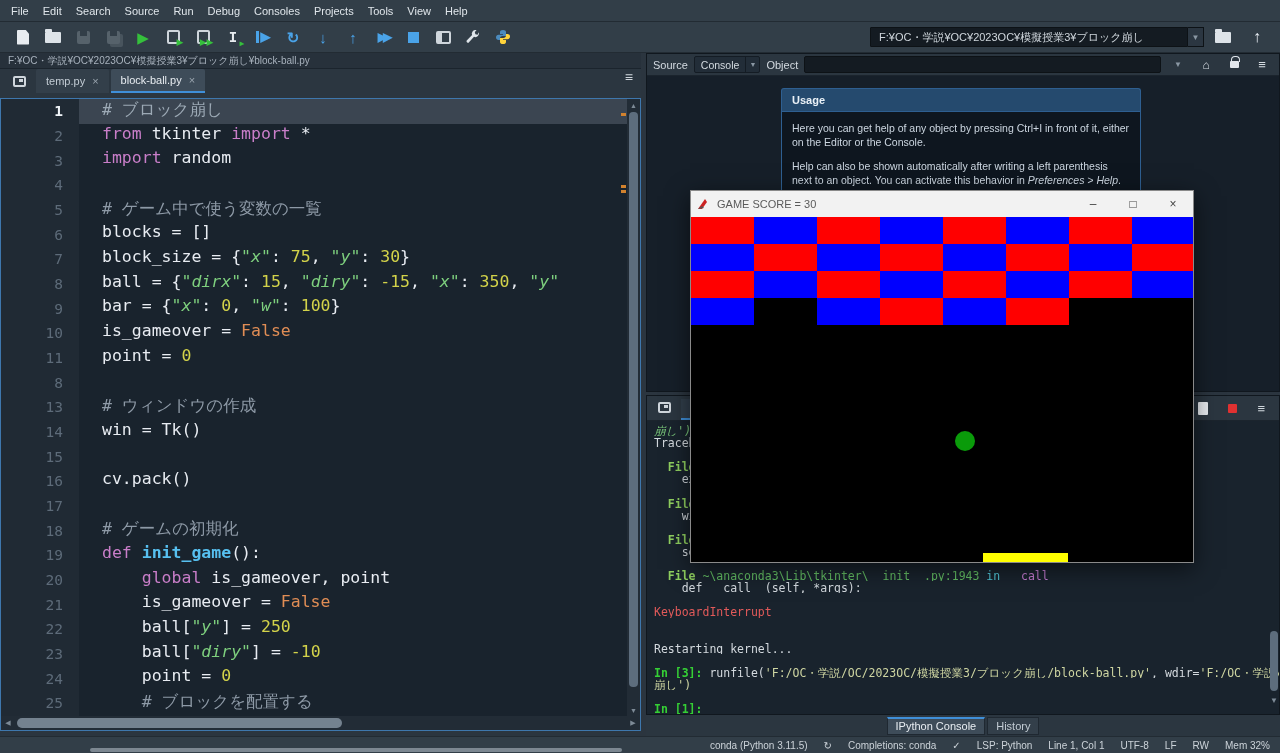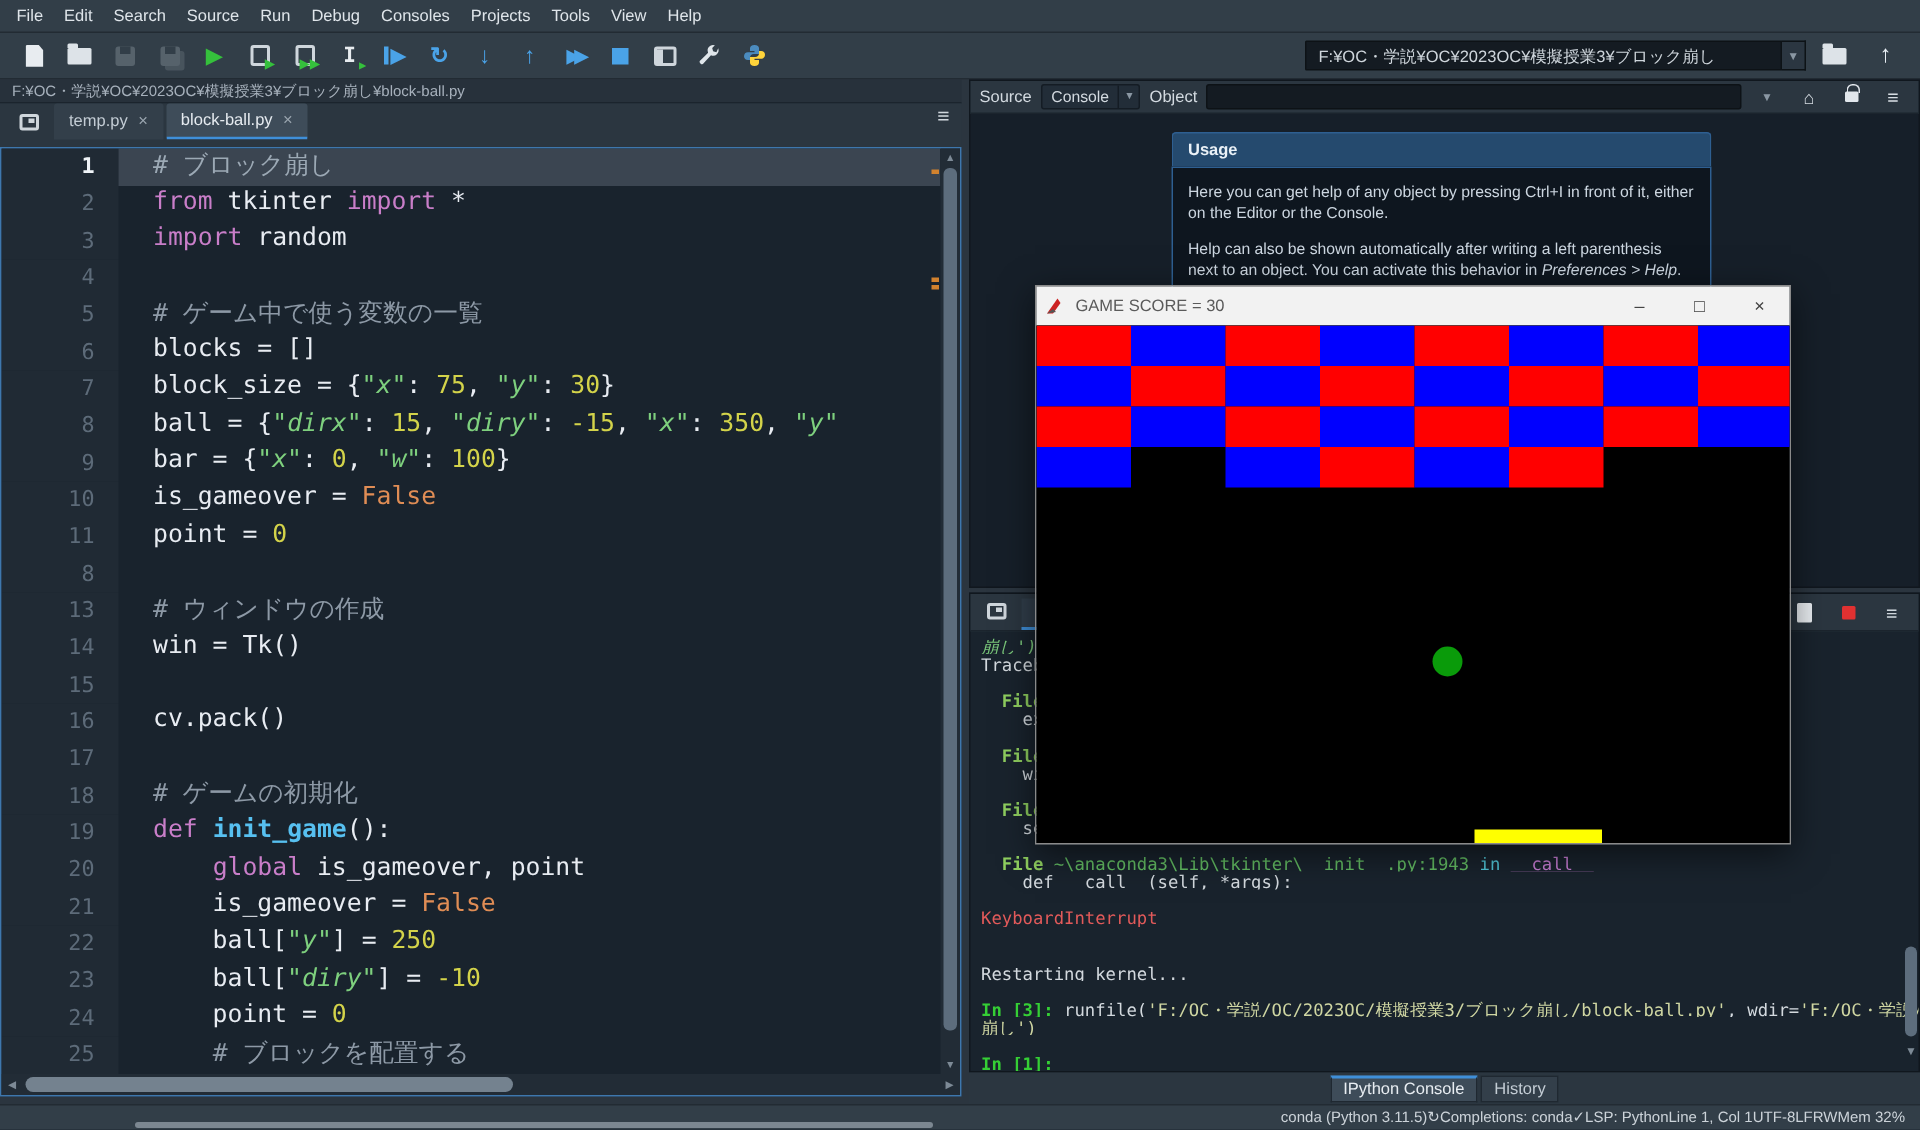--- a/index.html
+++ b/index.html
@@ -127,21 +127,21 @@
   .con-varrow { position:absolute; right:1px; top:300px; color:#7d8a96; font-size:8px; }
 
   .bottom-tabs { left:646px; top:715px; width:634px; height:21px; background:#2b3640;
     display:flex; align-items:center; justify-content:center; gap:2px; }
   .bt-tab { height:18px; padding:0 8px; font-size:11px; color:#c3ccd4; background:#333f4a;
     display:flex; align-items:center; border:1px solid #1f2831; }
   .bt-tab.active { background:#3e4c59; color:#e8edf2; border-top:2px solid #3f8fd9; }
 
   
   .statusbar { left:0; top:736px; width:1280px; height:17px; background:#323e48;
-    display:flex; align-items:center; justify-content:flex-end; padding-right:10px;
+    display:flex; align-items:center; justify-content:flex-end; gap:16px; padding-right:10px;
     border-top:1px solid #222b33; }
   .sb-item { color:#ccd3d9; font-size:10px; white-space:nowrap; }
   .sb-ic { font-size:10px; color:#ccd3d9; }
   .bottom-sliver { left:90px; top:748px; width:532px; height:4px; background:#8e9aa4; border-radius:2px; opacity:.8; }
 
   
   .game-window { left:690px; top:190px; width:504px; z-index:50;
     box-shadow:0 6px 22px rgba(0,0,0,.55); border:1px solid #8a8a8a; }
   .gw-titlebar { height:26px; background:#f2f2f2; display:flex; align-items:center; }
   .gw-icon { width:12px; height:12px; margin:0 8px 0 6px; }

